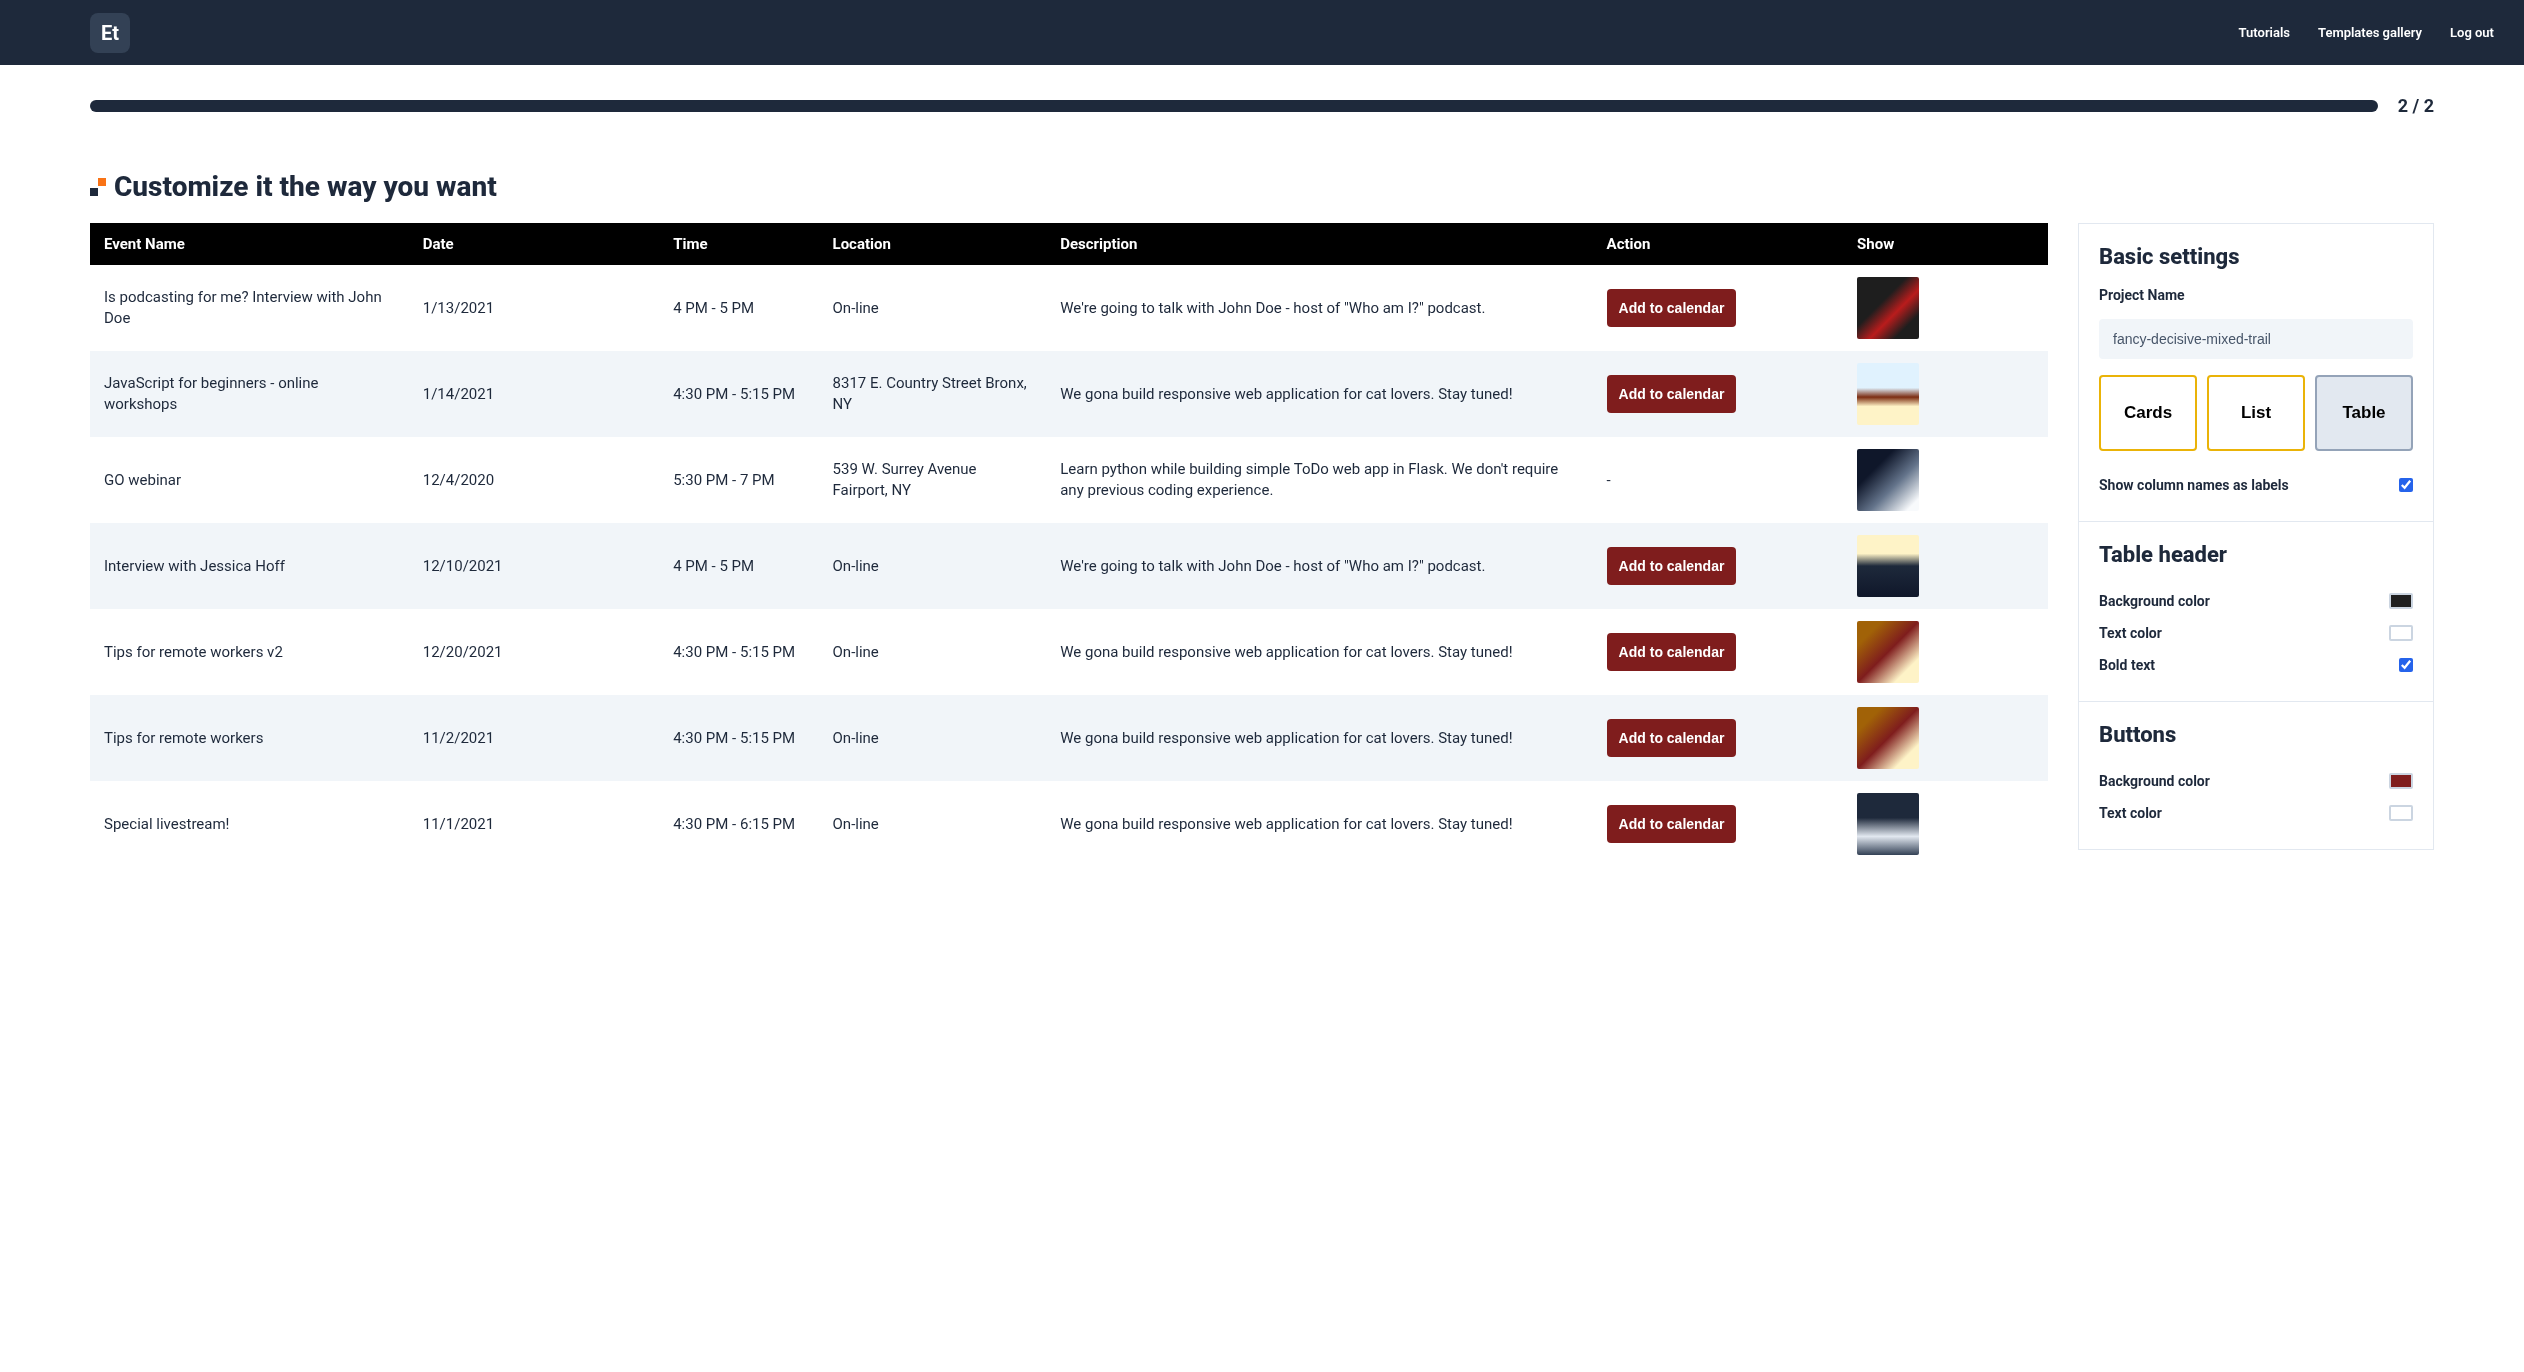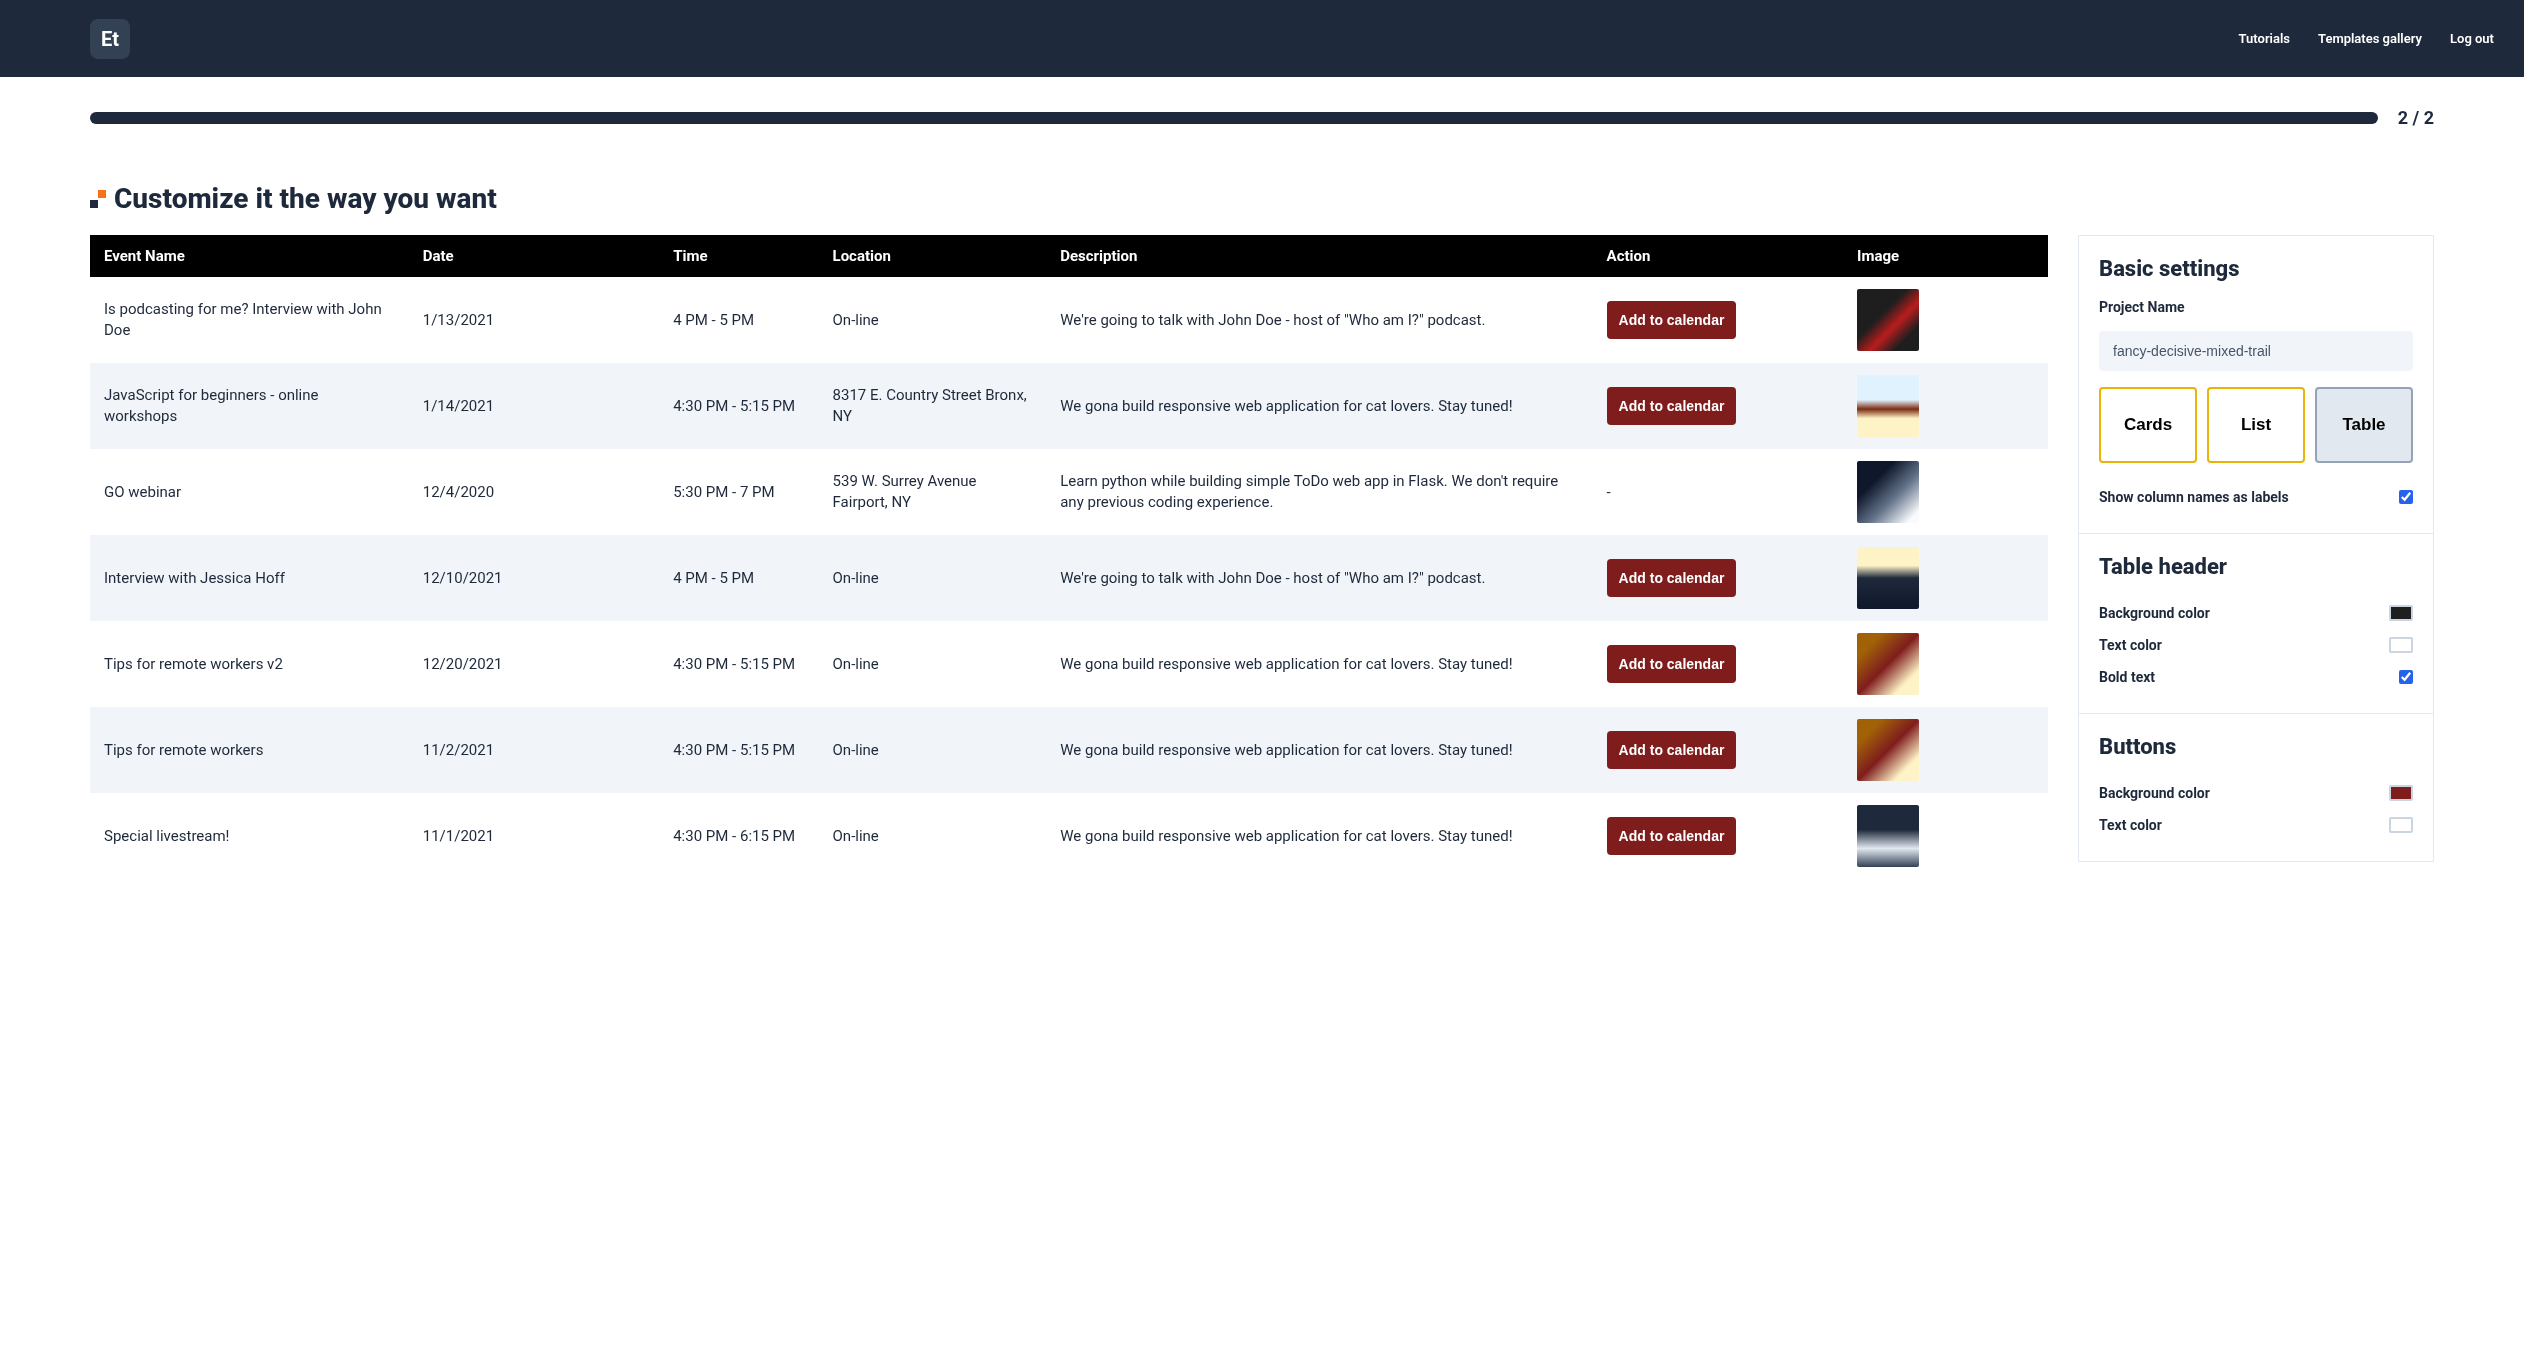--- a/index.html
+++ b/index.html
@@ -1,18 +1,18 @@
 <!DOCTYPE html>
 <html><head>
   <meta charset="utf-8">
   <style>
     * { margin: 0; padding: 0; box-sizing: border-box; }
     body { font-family: -apple-system, BlinkMacSystemFont, 'Segoe UI', Roboto, sans-serif; background: #fff; color: #1e293b; }
     
-    .navbar { background: #1e293b; height: 77px; display: flex; align-items: center; justify-content: space-between; padding: 0 30px 0 90px; }
+    .navbar { background: #1e293b; height: 65px; display: flex; align-items: center; justify-content: space-between; padding: 0 30px 0 90px; }
     .logo { width: 40px; height: 40px; background: #334155; border-radius: 8px; display: flex; align-items: center; justify-content: center; color: #fff; font-weight: bold; font-size: 20px; }
     .nav-links { display: flex; gap: 28px; }
     .nav-link { color: #fff; text-decoration: none; font-weight: 600; font-size: 13px; }
     
     .container { padding: 30px 90px 0 90px; }
     .progress-row { display: flex; align-items: center; gap: 20px; margin-bottom: 54px; }
     .progress-bar { flex: 1; height: 12px; background: #1e293b; border-radius: 6px; }
     .progress-text { font-weight: 700; font-size: 18px; color: #1e293b; }
     
     .heading-wrap { display: flex; align-items: center; gap: 8px; margin-bottom: 20px; }
@@ -94,21 +94,21 @@
     <div class="table-area">
       <table>
         <thead>
           <tr>
             <th class="col-event">Event Name</th>
             <th class="col-date">Date</th>
             <th class="col-time">Time</th>
             <th class="col-loc">Location</th>
             <th class="col-desc">Description</th>
             <th class="col-action">Action</th>
-            <th class="col-image">Image</th>
+            <th class="col-image">Show</th>
           </tr>
         </thead>
         <tbody id="table-body">
             <tr>
     <td class="col-event">Is podcasting for me? Interview with John Doe</td>
     <td class="col-date">1/13/2021</td>
     <td class="col-time">4 PM - 5 PM</td>
     <td class="col-loc">On-line</td>
     <td class="col-desc">We're going to talk with John Doe - host of "Who am I?" podcast.</td>
     <td><button class="btn-add">Add to calendar</button></td>

